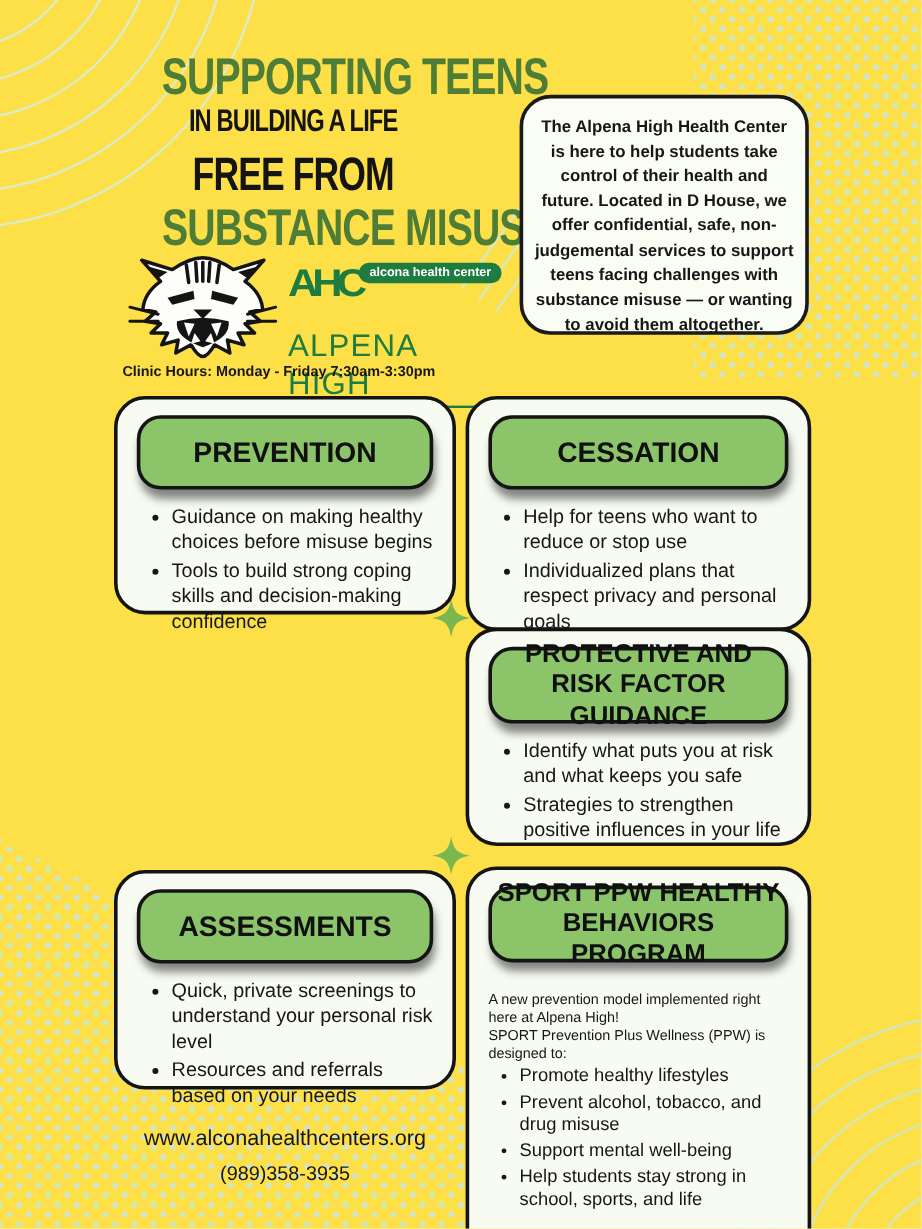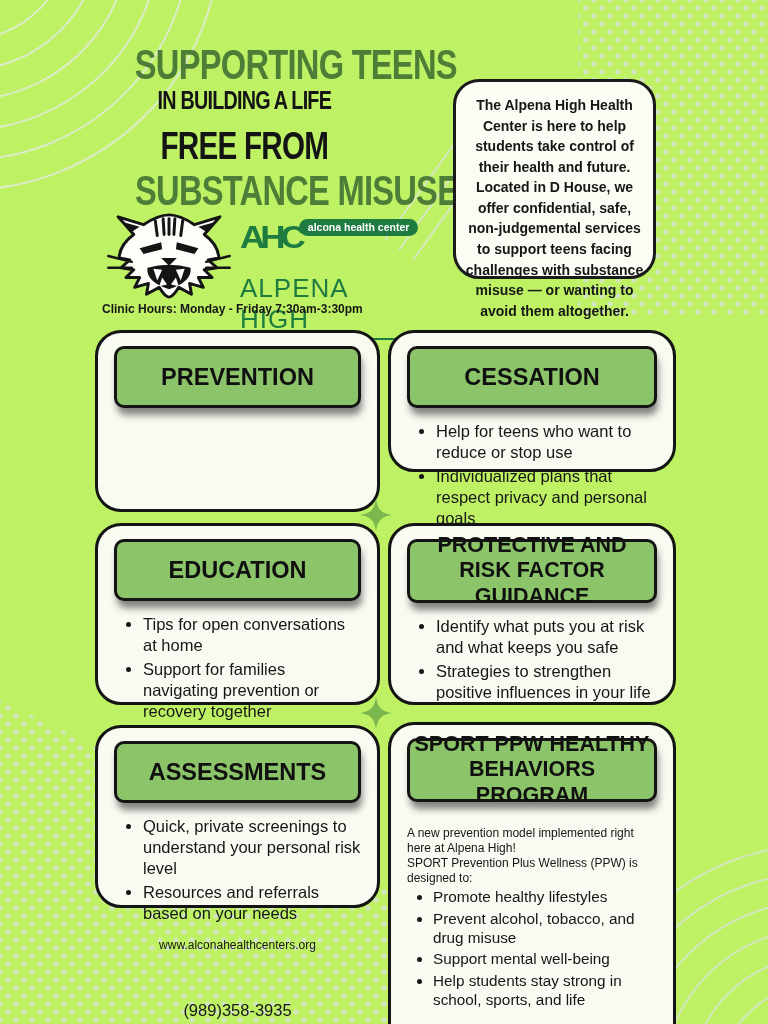--- a/index.html
+++ b/index.html
@@ -1,18 +1,18 @@
 <!DOCTYPE html>
 <html><head>
 <meta charset="utf-8">
 <style>
   * { margin:0; padding:0; box-sizing:border-box; }
   html,body { width:768px; height:1024px; }
   body { font-family:"Liberation Sans", sans-serif; color:#161616; }
-  .page { position:relative; width:768px; height:1024px; background:#bef264; overflow:hidden; }
+  .page { position:relative; width:768px; height:1024px; background:#fde047; overflow:hidden; }
 
   
   .deco { position:absolute; pointer-events:none; }
   .dots {
     background-image:
       radial-gradient(#d3e5c0 2.3px, rgba(0,0,0,0) 2.9px),
       radial-gradient(#d3e5c0 2.3px, rgba(0,0,0,0) 2.9px);
     background-size:16px 16px;
     background-position:0 0, 8px 8px;
   }
@@ -23,66 +23,66 @@
   
   .title-block { position:absolute; left:84px; top:46px; width:320px; }
   .t-line { display:block; text-align:center; line-height:0.88; }
   .t-line > span { display:inline-block; transform:scaleX(0.76); transform-origin:50% 50%;
     font-weight:700; white-space:nowrap; letter-spacing:-1px; }
   .t1 { font-size:43px; color:#4e7d38; }
   .t2 { font-size:26px; color:#141414; margin-top:5px; }
   .t3 { font-size:39px; color:#141414; margin-top:17px; }
   .t4 { font-size:43px; color:#4e7d38; margin-top:9px; }
 
-  .intro-box { position:absolute; left:453px; top:79px; width:203px; height:200px;
+  .intro-box { position:absolute; left:433px; top:79px; width:241px; height:200px;
     background:#fafdf4; border:3px solid #1a1a1a; border-radius:26px;
     padding:13px 8px; text-align:center; font-weight:700; font-size:14px; line-height:1.47; }
 
   
   .wildcat { position:absolute; left:104px; top:209px; width:130px; height:94px; }
   .ahc-block { position:absolute; left:240px; top:219px; width:180px; }
   .ahc-row { display:flex; align-items:flex-start; }
   .ahc-acronym { font-size:35px; font-weight:700; color:#1f7c40; letter-spacing:-5px;
     line-height:1; transform:scaleY(0.92); }
   .ahc-pill { background:#1f7c40; color:#ffffff; font-size:10.5px; font-weight:700;
     padding:2px 9px 3px; border-radius:9px; margin-left:-2px; white-space:nowrap; }
   .alpena-high { display:inline-block; font-size:26px; color:#1f7c40; letter-spacing:1px;
     border-bottom:2px solid #1f7c40; padding-bottom:3px; margin-top:19px; }
   .health-center { font-size:20px; color:#1f7c40; letter-spacing:6px; margin-top:5px; }
 
   .clinic-hours { position:absolute; left:102px; top:302px; font-size:12px; font-weight:700; }
 
   
   .card { position:absolute; background:#f7fbf1; border:3px solid #141414; border-radius:26px;
     padding:13px 16px 10px; }
-  .card-header { background:#8cc46a; border:3px solid #141414; border-radius:10px;
+  .card-header { background:#8cc46a; border:3px solid #141414; border-radius:20px;
     box-shadow:2px 8px 7px -1px rgba(35,35,35,0.55);
     text-align:center; font-weight:700; color:#101010; display:flex;
     align-items:center; justify-content:center; }
   .h-one { font-size:23.5px; height:62px; }
   .h-two { font-size:21.5px; line-height:1.17; height:64px; padding:0 4px; }
   .card ul { margin:13px 0 0 0; padding-left:29px; font-size:16.5px; line-height:1.28; }
   .card li { margin-bottom:3px; }
   .card-1 { left:95px;  top:330px; width:285px; height:182px; }
-  .card-2 { left:388px; top:330px; width:288px; height:142px; }
+  .card-2 { left:388px; top:330px; width:288px; height:196px; }
   .card-3 { left:95px;  top:523px; width:285px; height:182px; }
   .card-4 { left:388px; top:523px; width:288px; height:182px; }
   .card-5 { left:95px;  top:725px; width:285px; height:183px; }
   .card-6 { left:388px; top:722px; width:288px; height:348px; }
   .sport-body { margin-top:24px; font-size:12px; line-height:1.26; }
   .card-6 ul { margin-top:1px; padding-left:26px; font-size:15.3px; line-height:1.26; }
   .card-6 li { margin-bottom:2px; }
 
   .sparkle { position:absolute; width:32px; height:32px; }
   .sparkle-1 { left:360px; top:499px; }
   .sparkle-2 { left:360px; top:697px; }
 
   
-  .footer-site  { position:absolute; left:95px; top:938px; width:285px; text-align:center; font-size:12px; }
-  .footer-phone { position:absolute; left:95px; top:969px; width:285px; text-align:center; font-size:16.5px;margin-top:32px; }
+  .footer-site  { position:absolute; left:95px; top:938px; width:285px; text-align:center; font-size:18px; }
+  .footer-phone { position:absolute; left:95px; top:969px; width:285px; text-align:center; font-size:16.5px; }
 </style>
 </head>
 <body>
 
 <div class="page">
 
   <svg class="deco" style="left:0;top:0;" width="230" height="250" viewBox="0 0 230 250">
     <g fill="none" stroke="#dcebc8" stroke-width="2">
       <circle cx="-35" cy="-65" r="105"></circle>
         <circle cx="-35" cy="-65" r="135"></circle>
@@ -160,37 +160,34 @@
       <span class="ahc-pill">alcona health center</span>
     </div>
     <span class="alpena-high">ALPENA HIGH</span>
     <div class="health-center">Health Center</div>
   </div>
 
   <div class="clinic-hours">Clinic Hours: Monday - Friday 7:30am-3:30pm</div>
 
   <div class="card card-1">
     <div class="card-header h-one">PREVENTION</div>
+    <ul>
+      <li>Guidance on making healthy choices before misuse begins</li>
+      <li>Tools to build strong coping skills and decision-making confidence</li>
+    </ul>
   </div>
 
   <div class="card card-2">
     <div class="card-header h-one">CESSATION</div>
     <ul>
       <li>Help for teens who want to reduce or stop use</li>
       <li>Individualized plans that respect privacy and personal goals</li>
     </ul>
   </div>
 
-  <div class="card card-3">
-    <div class="card-header h-one">EDUCATION</div>
-    <ul>
-      <li>Tips for open conversations at home</li>
-      <li>Support for families navigating prevention or recovery together</li>
-    </ul>
-  </div>
 
   <div class="card card-4">
     <div class="card-header h-two">PROTECTIVE AND RISK FACTOR GUIDANCE</div>
     <ul>
       <li>Identify what puts you at risk and what keeps you safe</li>
       <li>Strategies to strengthen positive influences in your life</li>
     </ul>
   </div>
 
   <div class="card card-5">

